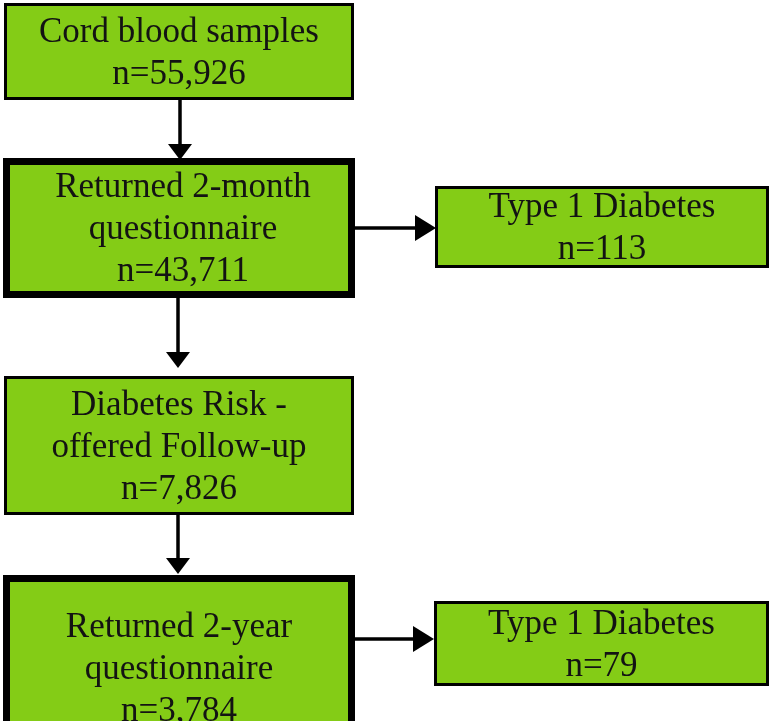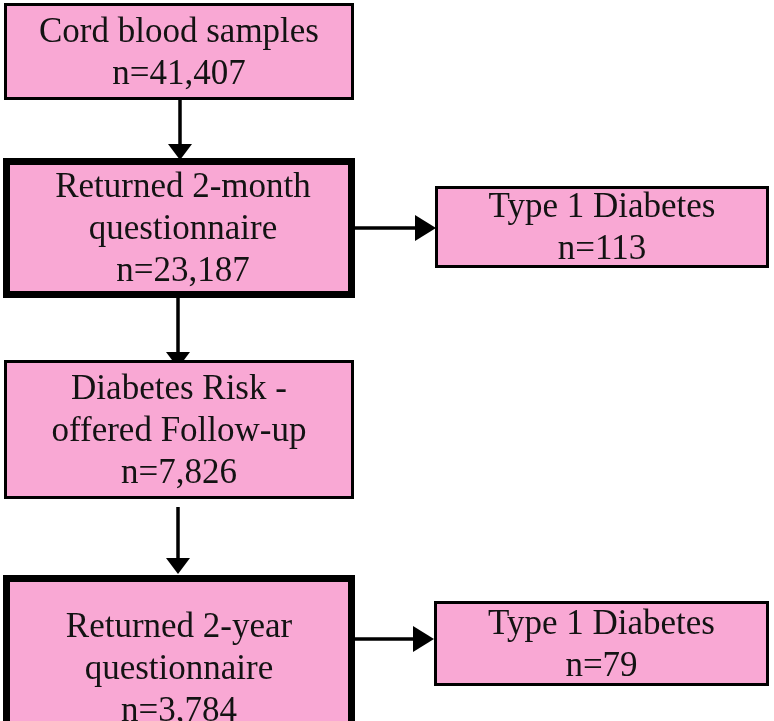--- a/index.html
+++ b/index.html
@@ -19,21 +19,21 @@
   .arrows {
     position: absolute;
     left: 0;
     top: 0;
     width: 774px;
     height: 721px;
   }
   .node {
     position: absolute;
     box-sizing: border-box;
-    background: #f9a8d4;
+    background: #84cc16;
     border: 3px solid #000000;
     display: flex;
     flex-direction: column;
     justify-content: center;
     align-items: center;
     text-align: center;
     font-size: 35px;
     line-height: 42px;
   }
   .node.thick {
@@ -66,35 +66,35 @@
       <polygon points="166,558 190,558 178,574" fill="#000000"></polygon>
     </g>
     <g>
       <line x1="355" y1="639" x2="416" y2="639" stroke="#000000" stroke-width="3.5"></line>
       <polygon points="413,626 413,652 434,639" fill="#000000"></polygon>
     </g>
   </svg>
 
   <div class="node" style="left:4px; top:3px; width:350px; height:97px;">
     <div class="line">Cord blood samples</div>
-    <div class="line">n=41,407</div>
+    <div class="line">n=55,926</div>
   </div>
 
   <div class="node thick" style="left:3px; top:158px; width:352px; height:140px;padding-left:8px;">
     <div class="line">Returned 2-month</div>
     <div class="line">questionnaire</div>
-    <div class="line">n=23,187</div>
+    <div class="line">n=43,711</div>
   </div>
 
   <div class="node" style="left:435px; top:186px; width:334px; height:82px;">
     <div class="line">Type 1 Diabetes</div>
     <div class="line">n=113</div>
   </div>
 
-  <div class="node" style="left:4px; top:360px; width:350px; height:139px;">
+  <div class="node" style="left:4px; top:376px; width:350px; height:139px;">
     <div class="line">Diabetes Risk -</div>
     <div class="line">offered Follow-up</div>
     <div class="line">n=7,826</div>
   </div>
 
   <div class="node thick" style="left:3px; top:575px; width:352px; height:185px;">
     <div class="line">Returned 2-year</div>
     <div class="line">questionnaire</div>
     <div class="line">n=3,784</div>
   </div>

